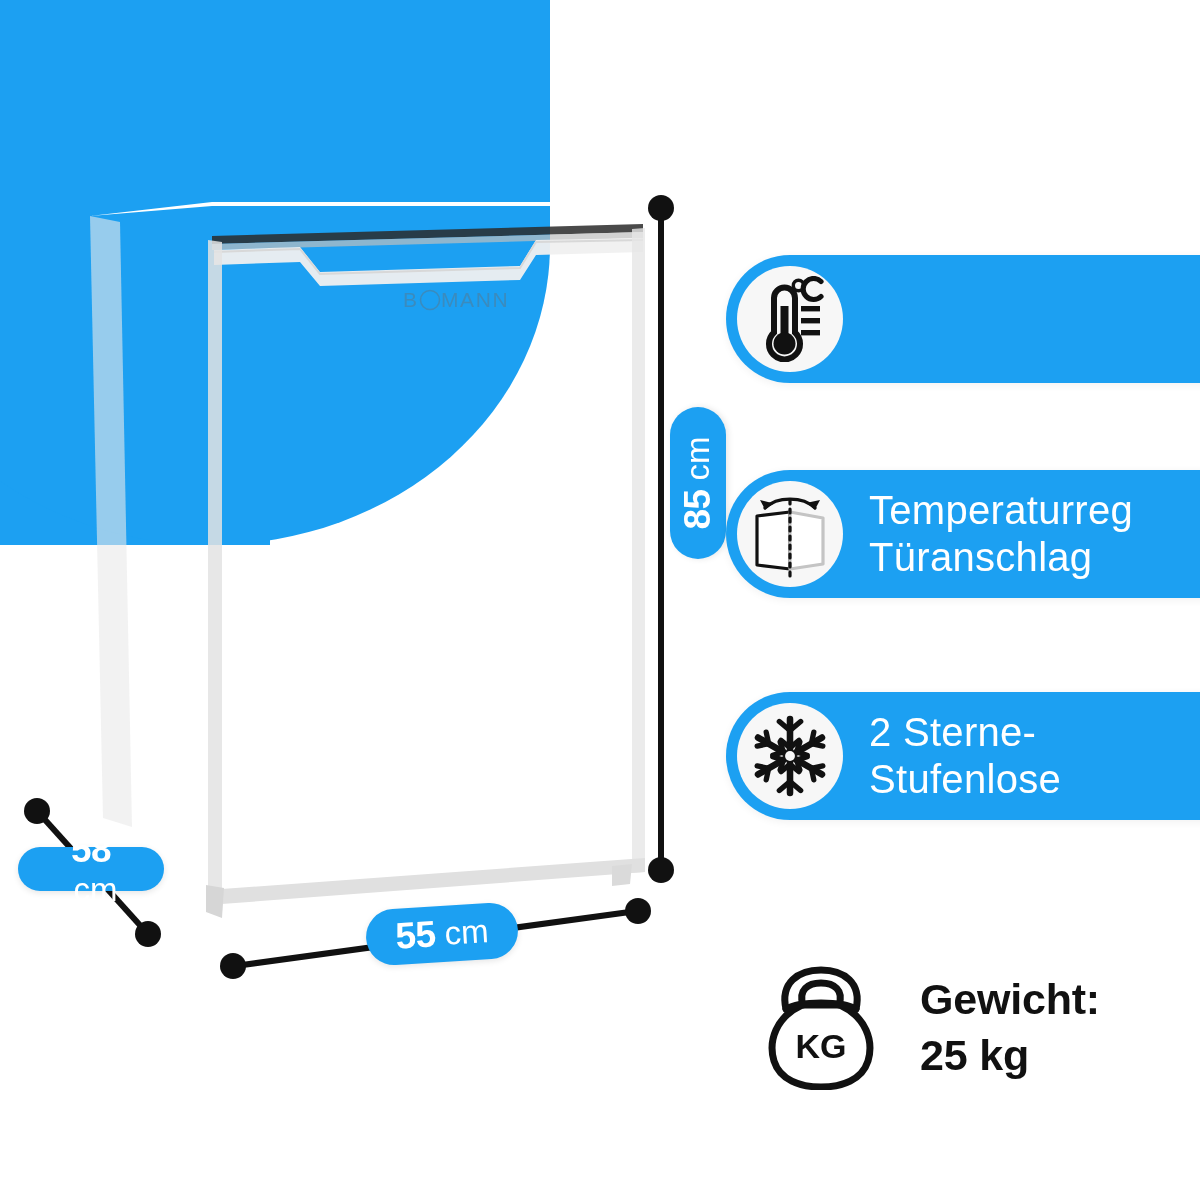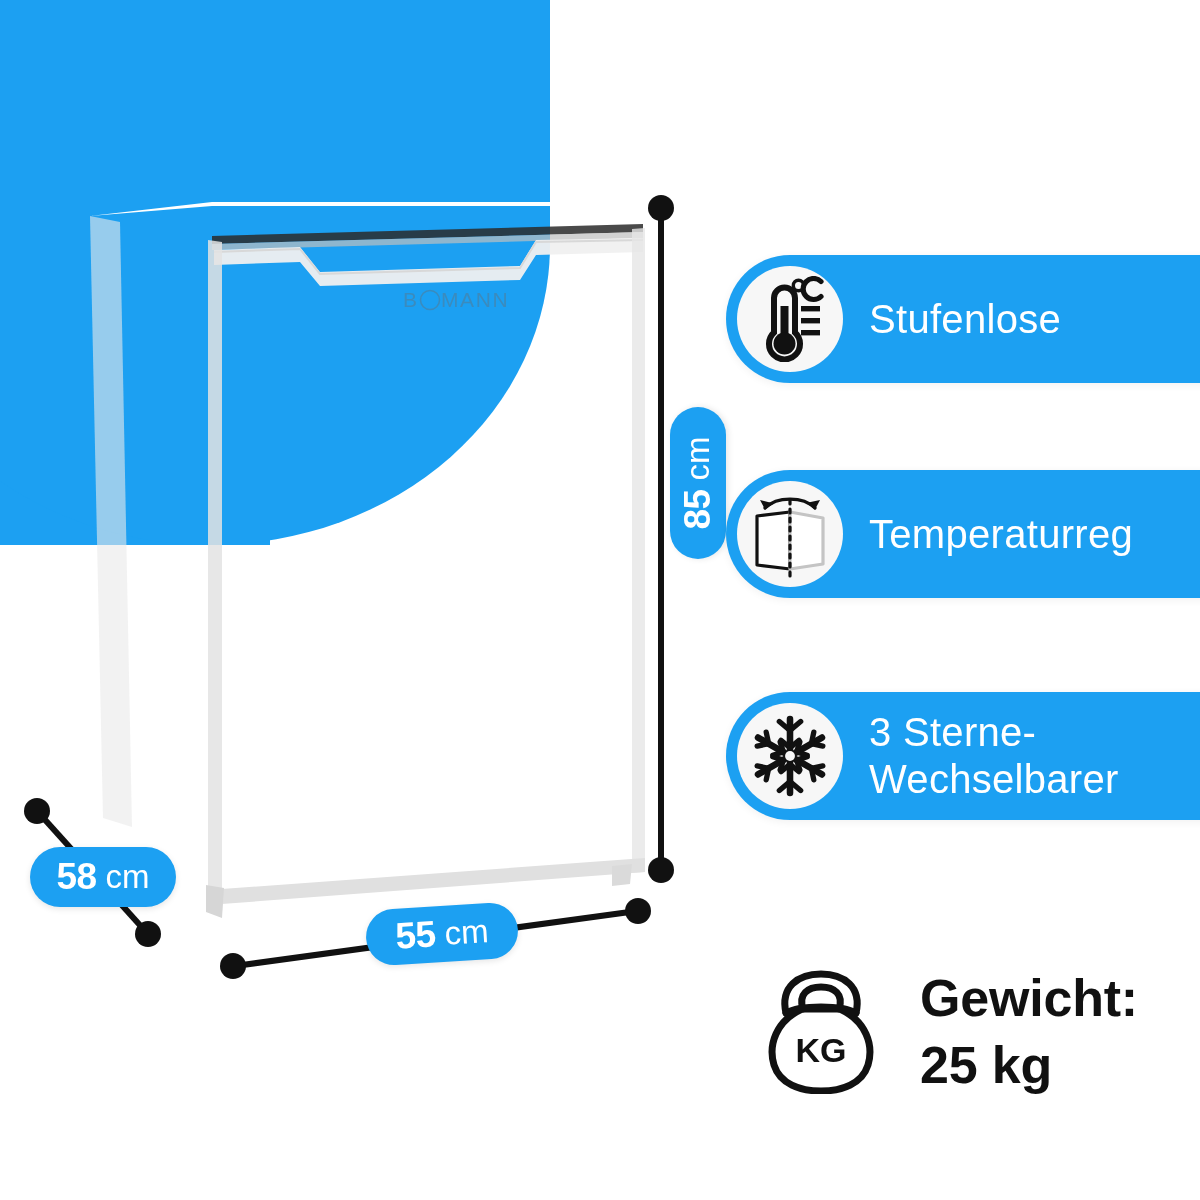--- a/index.html
+++ b/index.html
@@ -60,21 +60,21 @@
     font-weight: bold;
     font-size: 37px;
     letter-spacing: -0.5px;
   }
   .dim-pill .unit {
     font-weight: normal;
     font-size: 33px;
     margin-left: 9px;
   }
 
-  #pill-58 { left: 30px;  top: 847px; width: 146px; height: 60px; transform: rotate(0deg); }
+  #pill-58 { left: 18px;  top: 847px; width: 146px; height: 44px; transform: rotate(0deg); flex-direction: column; }
   #pill-55 { left: 366px; top: 906px; width: 152px; height: 56px; transform: rotate(-3.5deg); }
   #pill-85 {
     left: 622px; top: 455px; width: 152px; height: 56px;
     transform: rotate(-90deg);
     transform-origin: center center;
   }
 
   
   .badge {
     position: absolute;
@@ -117,21 +117,21 @@
     position: absolute;
     left: 762px;
     top: 965px;
     display: flex;
     align-items: center;
   }
   #weight-icon { flex: 0 0 auto; width: 118px; height: 125px; }
   #weight-text {
     margin-left: 40px;
     color: #111111;
-    font-size: 52px;
+    font-size: 43px;
     font-weight: bold;
     line-height: 1.28;
     letter-spacing: -0.2px;
   }
   #weight-text .l2 { display: block; }
 </style>
 </head>
 <body>
 
 <div id="stage">
@@ -252,41 +252,41 @@
 
         <rect x="29.5" y="30" width="8" height="33" fill="#111111"></rect>
         <circle cx="33.5" cy="67.5" r="11" fill="#111111"></circle>
 
         <rect x="50" y="30" width="19" height="5.4" fill="#111111"></rect>
         <rect x="50" y="42" width="19" height="5.4" fill="#111111"></rect>
         <rect x="50" y="54" width="19" height="5.4" fill="#111111"></rect>
       </svg>
     </div>
     <div class="badge-text">
-      <span>Stufenlose</span>
     </div>
   </div>
 
   <div class="badge" id="badge-1">
     <div class="badge-icon-wrap">
       <svg width="86" height="88" viewBox="0 0 86 88">
 
         <path d="M 18,18 A 30,20 0 0 1 68,18" fill="none" stroke="#111111" stroke-width="3.2" stroke-linecap="round"></path>
         <path d="M 13,10 L 18,19.5 L 27,13.5 Z" fill="#111111"></path>
         <path d="M 59,13 L 68,19.5 L 73,10 Z" fill="#111111"></path>
 
         <path d="M 10,26 L 43,22 L 43,79 L 10,75 Z" fill="#FFFFFF" stroke="#111111" stroke-width="3.2" stroke-linejoin="round"></path>
 
         <path d="M 43,22 L 76,28 L 76,74 L 43,79 Z" fill="#FFFFFF" stroke="#C4C4C4" stroke-width="3.2" stroke-linejoin="round"></path>
 
         <line x1="43" y1="10" x2="43" y2="86" stroke="#111111" stroke-width="3.2" stroke-dasharray="4 5" stroke-linecap="round"></line>
       </svg>
     </div>
     <div class="badge-text">
       <span>Temperaturreg</span>
+      <span class="l2">Türanschlag</span>
     </div>
   </div>
 
   <div class="badge" id="badge-2">
     <div class="badge-icon-wrap">
       <svg width="82" height="82" viewBox="0 0 100 100">
         <g stroke="#111111" stroke-width="8" stroke-linecap="round" fill="none">
 
           <line x1="50" y1="5" x2="50" y2="95"></line>
           <line x1="11" y1="27.5" x2="89" y2="72.5"></line>
@@ -318,22 +318,22 @@
           <line x1="42" y1="55" x2="38" y2="67"></line>
           <line x1="76" y1="35" x2="90" y2="38"></line>
           <line x1="76" y1="35" x2="79" y2="21"></line>
           <line x1="58" y1="45" x2="71" y2="49"></line>
           <line x1="58" y1="45" x2="62" y2="33"></line>
         </g>
         <circle cx="50" cy="50" r="6" fill="#F7F7F7"></circle>
       </svg>
     </div>
     <div class="badge-text">
-      <span>3 Sterne-</span>
-      <span class="l2">Wechselbarer</span>
+      <span>2 Sterne-</span>
+      <span class="l2">Stufenlose</span>
     </div>
   </div>
 
   <div id="weight-block">
     <svg id="weight-icon" viewBox="0 0 118 125">
 
       <path d="M 40,40
                C 14,52 6,76 12,96
                C 18,115 38,122 59,122
                C 80,122 100,115 106,96

